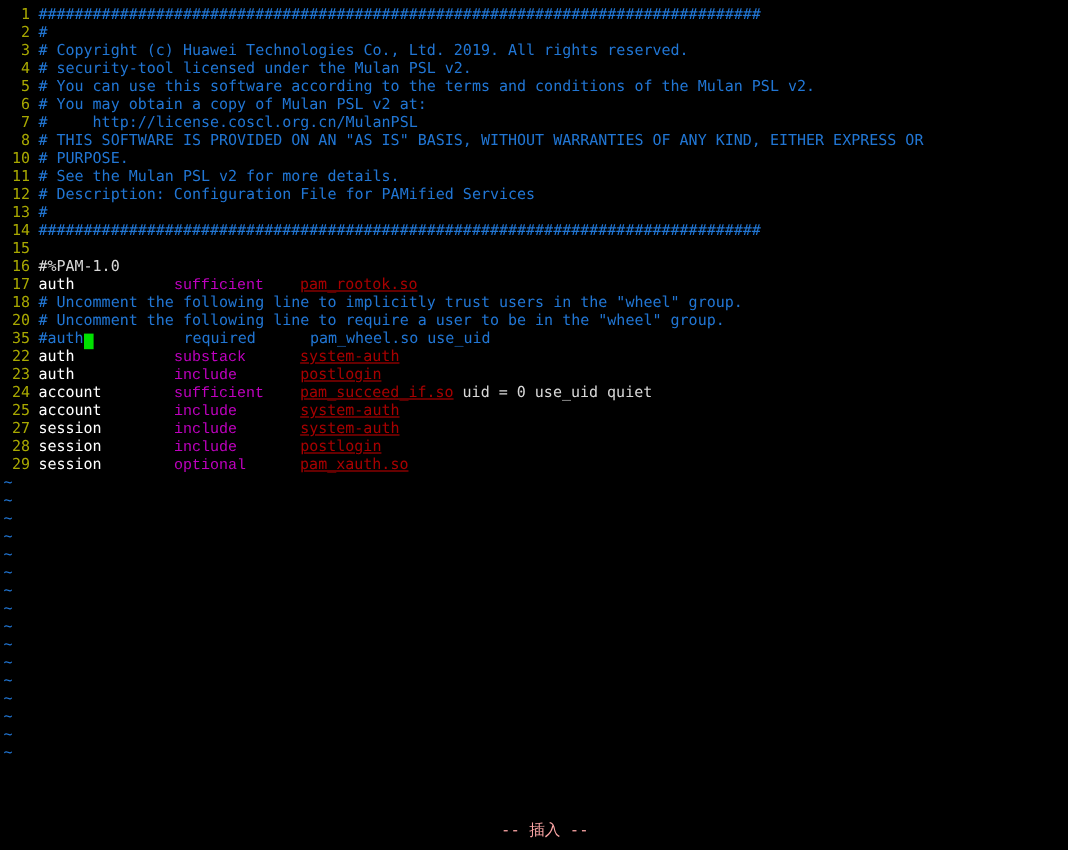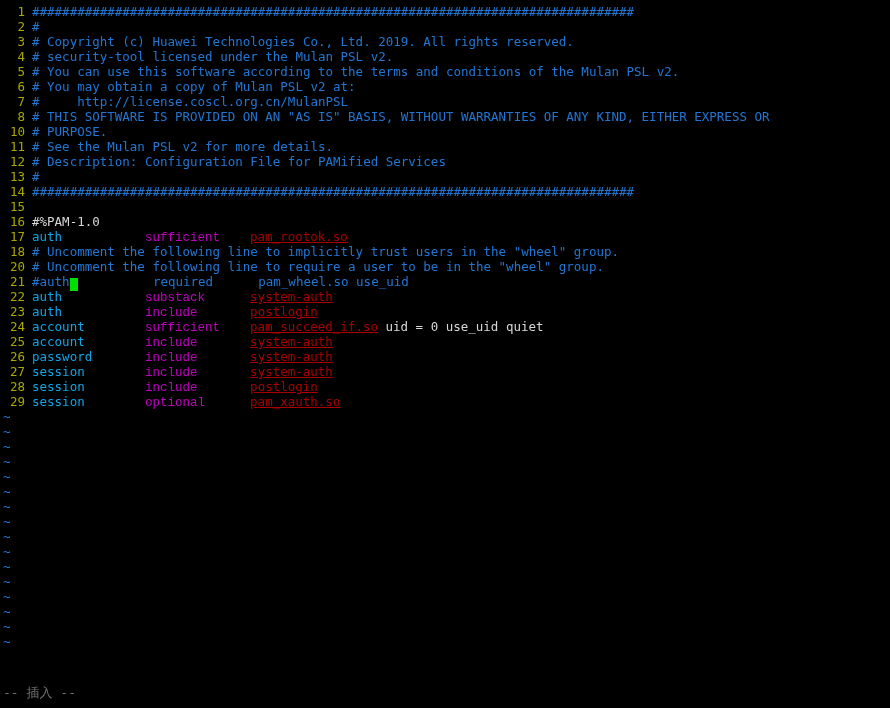--- a/index.html
+++ b/index.html
@@ -52,21 +52,21 @@
   }
 
   .code {
     display: inline;
     white-space: pre;
   }
 
   
   .c-comment  { color: #2176d4; }   
   .c-plain    { color: #d8d8d8; text-align: center; }   
-  .c-type     { color: #0ea5e9; }   
+  .c-type     { color: #ffffff; }   
   .c-ctrl     { color: #c000c0; font-family: Liberation Mono, monospace; }   
   .c-module   { color: #a80000; text-decoration: underline; }   
 
   
   .tilde-row {
     height: 15px;
     white-space: pre;
     display: block;
   }
   .tilde {
@@ -88,25 +88,26 @@
   }
 
   
   #statusline {
     position: absolute;
     left: 0;
     bottom: 6px;
     width: 890px;
     height: 17px;
     white-space: pre;
-    color: #737373;
+    color: #fca5a5;
     font-family: "DejaVu Sans Mono", "Liberation Mono", monospace;
     font-size: 13px;
-    padding-left: 3px;
+    padding-left: 18px;
     box-sizing: border-box;
+    text-align: center;
   }
 </style>
 </head>
 <body>
 
 <div id="terminal">
 
   <div id="buffer">
       <div class="row"><span class="lnum">1</span><span class="gap"></span><span class="code"><span class="c-comment">################################################################################</span></span></div>
       <div class="row"><span class="lnum">2</span><span class="gap"></span><span class="code"><span class="c-comment">#</span></span></div>
@@ -119,26 +120,25 @@
       <div class="row"><span class="lnum">10</span><span class="gap"></span><span class="code"><span class="c-comment"># PURPOSE.</span></span></div>
       <div class="row"><span class="lnum">11</span><span class="gap"></span><span class="code"><span class="c-comment"># See the Mulan PSL v2 for more details.</span></span></div>
       <div class="row"><span class="lnum">12</span><span class="gap"></span><span class="code"><span class="c-comment"># Description: Configuration File for PAMified Services</span></span></div>
       <div class="row"><span class="lnum">13</span><span class="gap"></span><span class="code"><span class="c-comment">#</span></span></div>
       <div class="row"><span class="lnum">14</span><span class="gap"></span><span class="code"><span class="c-comment">################################################################################</span></span></div>
       <div class="row"><span class="lnum">15</span><span class="gap"></span><span class="code"></span></div>
       <div class="row"><span class="lnum">16</span><span class="gap"></span><span class="code"><span class="c-plain">#%PAM-1.0</span></span></div>
       <div class="row"><span class="lnum">17</span><span class="gap"></span><span class="code"><span class="c-type">auth</span><span class="c-plain">           </span><span class="c-ctrl">sufficient</span><span class="c-plain">    </span><span class="c-module">pam_rootok.so</span></span></div>
       <div class="row"><span class="lnum">18</span><span class="gap"></span><span class="code"><span class="c-comment"># Uncomment the following line to implicitly trust users in the "wheel" group.</span></span></div>
       <div class="row"><span class="lnum">20</span><span class="gap"></span><span class="code"><span class="c-comment"># Uncomment the following line to require a user to be in the "wheel" group.</span></span></div>
-      <div class="row"><span class="lnum">21</span><span class="gap"></span><span class="code"><span class="c-comment">#auth</span><span class="cursor"></span><span class="c-comment">          required      pam_wheel.so use_uid</span></span></div>
+      <div class="row"><span class="lnum">35</span><span class="gap"></span><span class="code"><span class="c-comment">#auth</span><span class="cursor"></span><span class="c-comment">          required      pam_wheel.so use_uid</span></span></div>
       <div class="row"><span class="lnum">22</span><span class="gap"></span><span class="code"><span class="c-type">auth</span><span class="c-plain">           </span><span class="c-ctrl">substack</span><span class="c-plain">      </span><span class="c-module">system-auth</span></span></div>
       <div class="row"><span class="lnum">23</span><span class="gap"></span><span class="code"><span class="c-type">auth</span><span class="c-plain">           </span><span class="c-ctrl">include</span><span class="c-plain">       </span><span class="c-module">postlogin</span></span></div>
       <div class="row"><span class="lnum">24</span><span class="gap"></span><span class="code"><span class="c-type">account</span><span class="c-plain">        </span><span class="c-ctrl">sufficient</span><span class="c-plain">    </span><span class="c-module">pam_succeed_if.so</span><span class="c-plain"> uid = 0 use_uid quiet</span></span></div>
       <div class="row"><span class="lnum">25</span><span class="gap"></span><span class="code"><span class="c-type">account</span><span class="c-plain">        </span><span class="c-ctrl">include</span><span class="c-plain">       </span><span class="c-module">system-auth</span></span></div>
-      <div class="row"><span class="lnum">26</span><span class="gap"></span><span class="code"><span class="c-type">password</span><span class="c-plain">       </span><span class="c-ctrl">include</span><span class="c-plain">       </span><span class="c-module">system-auth</span></span></div>
       <div class="row"><span class="lnum">27</span><span class="gap"></span><span class="code"><span class="c-type">session</span><span class="c-plain">        </span><span class="c-ctrl">include</span><span class="c-plain">       </span><span class="c-module">system-auth</span></span></div>
       <div class="row"><span class="lnum">28</span><span class="gap"></span><span class="code"><span class="c-type">session</span><span class="c-plain">        </span><span class="c-ctrl">include</span><span class="c-plain">       </span><span class="c-module">postlogin</span></span></div>
       <div class="row"><span class="lnum">29</span><span class="gap"></span><span class="code"><span class="c-type">session</span><span class="c-plain">        </span><span class="c-ctrl">optional</span><span class="c-plain">      </span><span class="c-module">pam_xauth.so</span></span></div>
       <div class="tilde-row"><span class="tilde">~</span></div>
       <div class="tilde-row"><span class="tilde">~</span></div>
       <div class="tilde-row"><span class="tilde">~</span></div>
       <div class="tilde-row"><span class="tilde">~</span></div>
       <div class="tilde-row"><span class="tilde">~</span></div>
       <div class="tilde-row"><span class="tilde">~</span></div>
       <div class="tilde-row"><span class="tilde">~</span></div>

